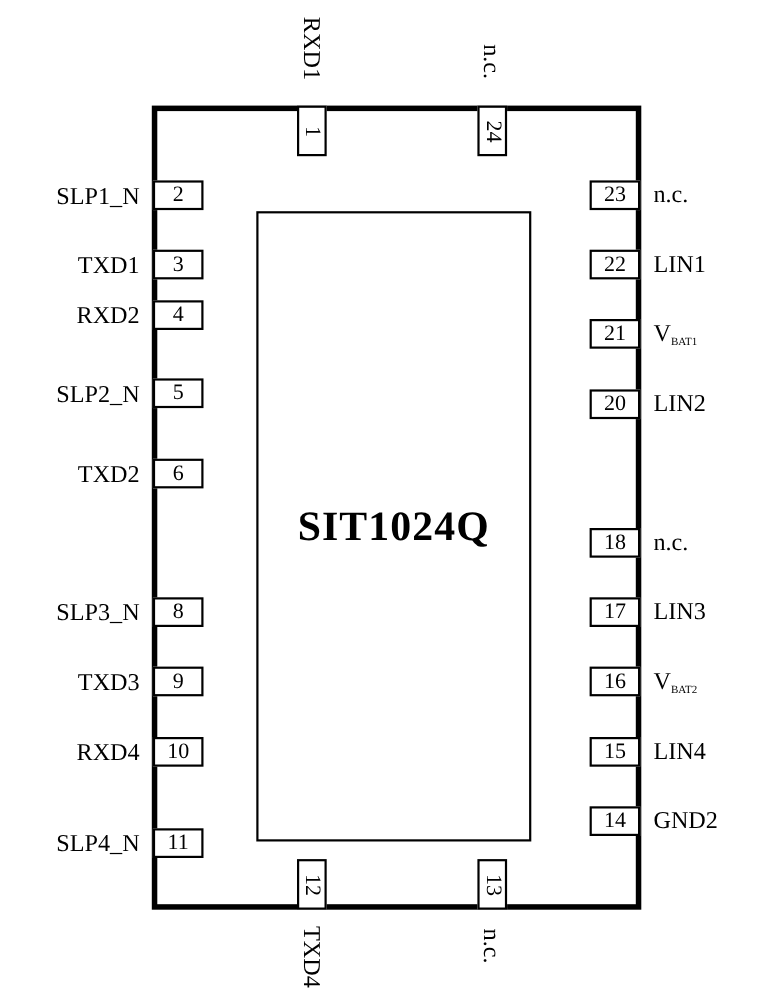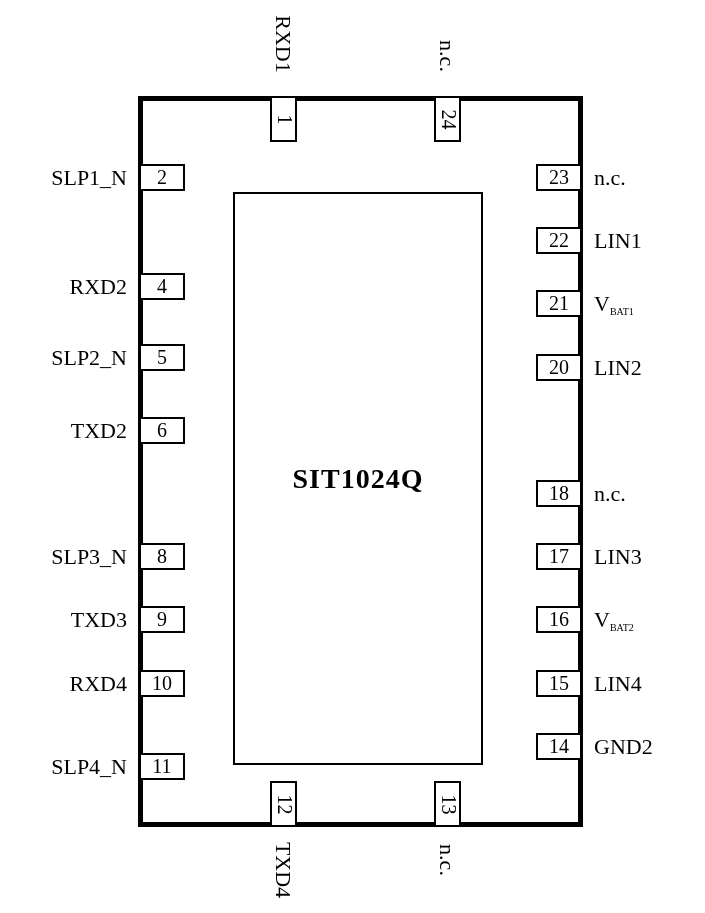--- a/index.html
+++ b/index.html
@@ -24,21 +24,21 @@
     position: absolute;
     left: 233px; top: 192px;
     width: 250px; height: 573px;
     border: 2px solid #000;
     box-sizing: border-box;
     display: flex;
     align-items: center;
     justify-content: center;
   }
   .title {
-    font-size: 28px;
+    font-size: 38px;
     font-weight: bold;
     letter-spacing: 1px;
   }
   .pin-row {
     position: absolute;
     height: 28px;
     display: flex;
     align-items: flex-end;
     gap: 12px;
   }
@@ -119,20 +119,24 @@
 
   <div class="pin-box-v" style="left:434px; top:781px;">
     <span class="v-num">13</span>
   </div>
   <span class="vlabel" style="left:447px; top:860px;">n.c.</span>
 
   <div class="pin-row pr-left" style="top:163px">
     <span class="pin-label">SLP1_N</span>
     <span class="pin-box">2</span>
   </div>
+  <div class="pin-row pr-left" style="top:226px">
+    <span class="pin-label">TXD1</span>
+    <span class="pin-box">3</span>
+  </div>
   <div class="pin-row pr-left" style="top:272px">
     <span class="pin-label">RXD2</span>
     <span class="pin-box">4</span>
   </div>
   <div class="pin-row pr-left" style="top:343px">
     <span class="pin-label">SLP2_N</span>
     <span class="pin-box">5</span>
   </div>
   <div class="pin-row pr-left" style="top:416px">
     <span class="pin-label">TXD2</span>

